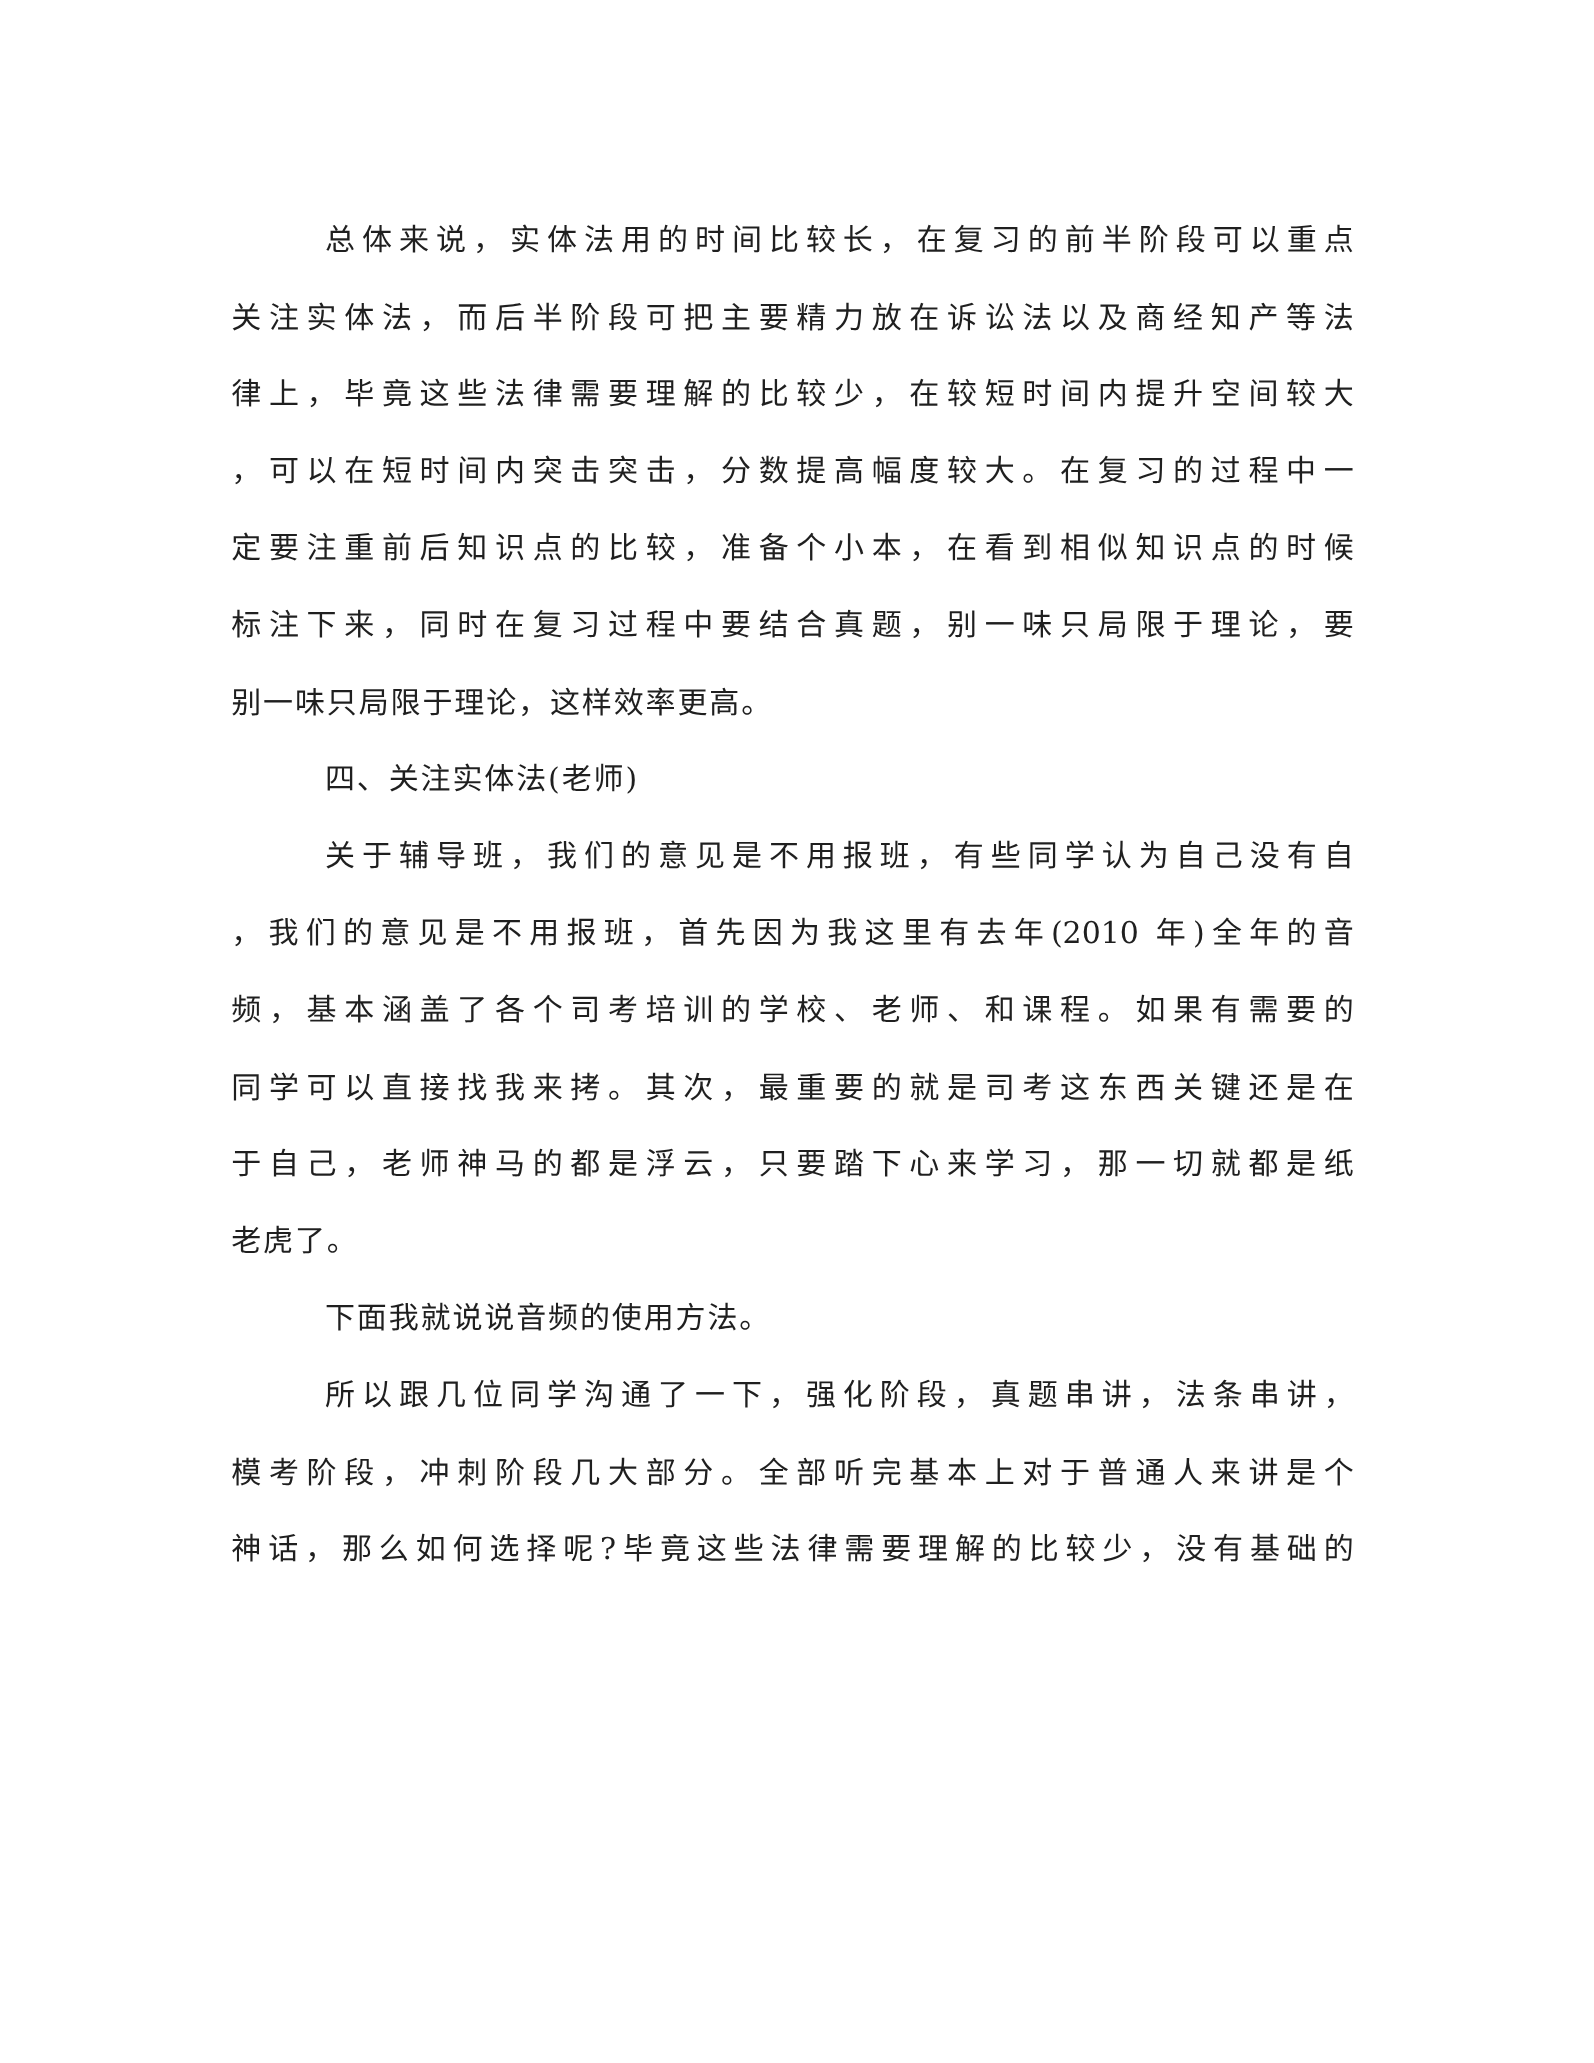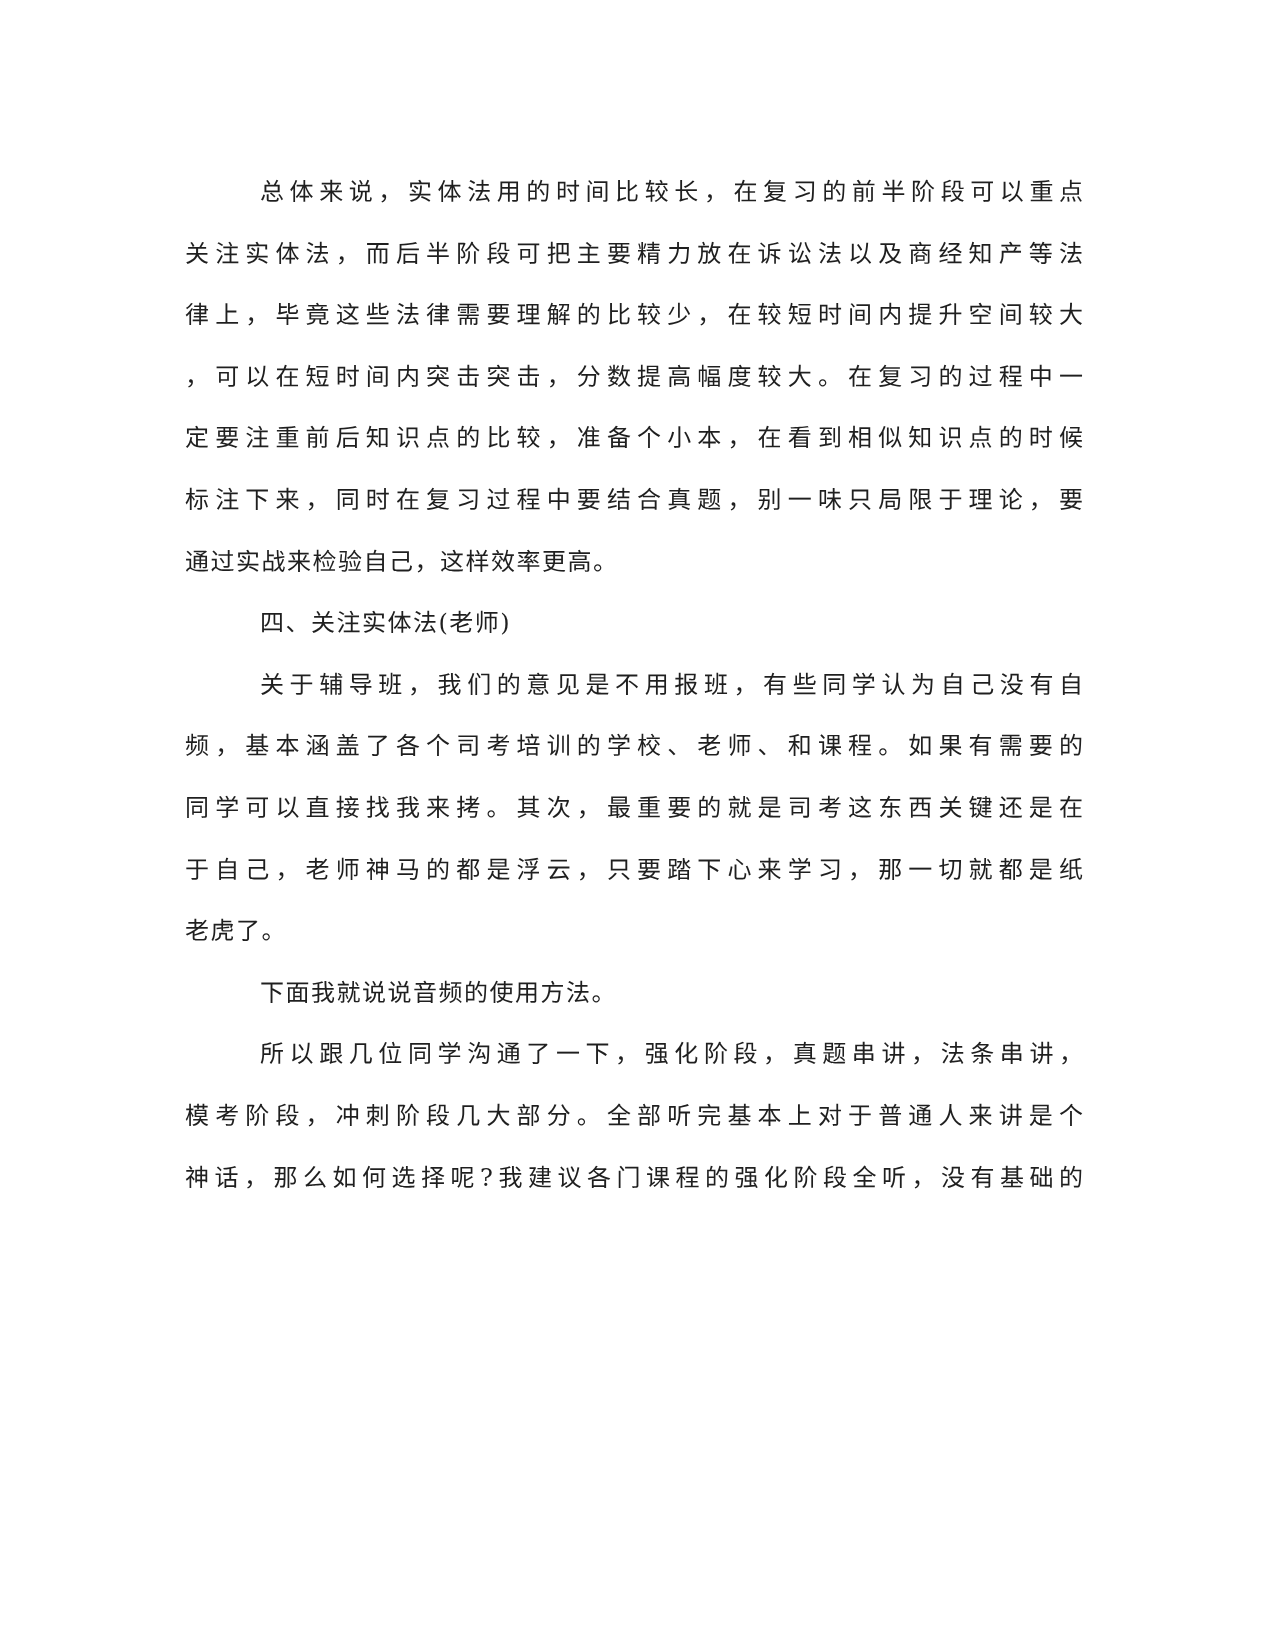--- a/index.html
+++ b/index.html
@@ -51,25 +51,26 @@
 <body style="background: rgb(255, 255, 255);">
 
 <div class="page">
   <div class="content" style="color: rgb(31, 31, 31);">
       <div class="line indent justify">总体来说，实体法用的时间比较长，在复习的前半阶段可以重点</div>
       <div class="line justify">关注实体法，而后半阶段可把主要精力放在诉讼法以及商经知产等法</div>
       <div class="line justify">律上，毕竟这些法律需要理解的比较少，在较短时间内提升空间较大</div>
       <div class="line justify">，可以在短时间内突击突击，分数提高幅度较大。在复习的过程中一</div>
       <div class="line justify">定要注重前后知识点的比较，准备个小本，在看到相似知识点的时候</div>
       <div class="line justify">标注下来，同时在复习过程中要结合真题，别一味只局限于理论，要</div>
-      <div class="line">通过实战来检验自己，这样效率更高。</div>
+      <div class="line">别一味只局限于理论，这样效率更高。</div>
       <div class="line indent">四、关注实体法(老师)</div>
       <div class="line indent justify">关于辅导班，我们的意见是不用报班，有些同学认为自己没有自</div>
+      <div class="line justify">，我们的意见是不用报班，首先因为我这里有去年(2010 年)全年的音</div>
       <div class="line justify">频，基本涵盖了各个司考培训的学校、老师、和课程。如果有需要的</div>
       <div class="line justify">同学可以直接找我来拷。其次，最重要的就是司考这东西关键还是在</div>
       <div class="line justify">于自己，老师神马的都是浮云，只要踏下心来学习，那一切就都是纸</div>
       <div class="line">老虎了。</div>
       <div class="line indent">下面我就说说音频的使用方法。</div>
       <div class="line indent justify">所以跟几位同学沟通了一下，强化阶段，真题串讲，法条串讲，</div>
       <div class="line justify">模考阶段，冲刺阶段几大部分。全部听完基本上对于普通人来讲是个</div>
-      <div class="line justify">神话，那么如何选择呢?我建议各门课程的强化阶段全听，没有基础的</div>
+      <div class="line justify">神话，那么如何选择呢?毕竟这些法律需要理解的比较少，没有基础的</div>
     </div>
 </div>
 
 </body></html>

